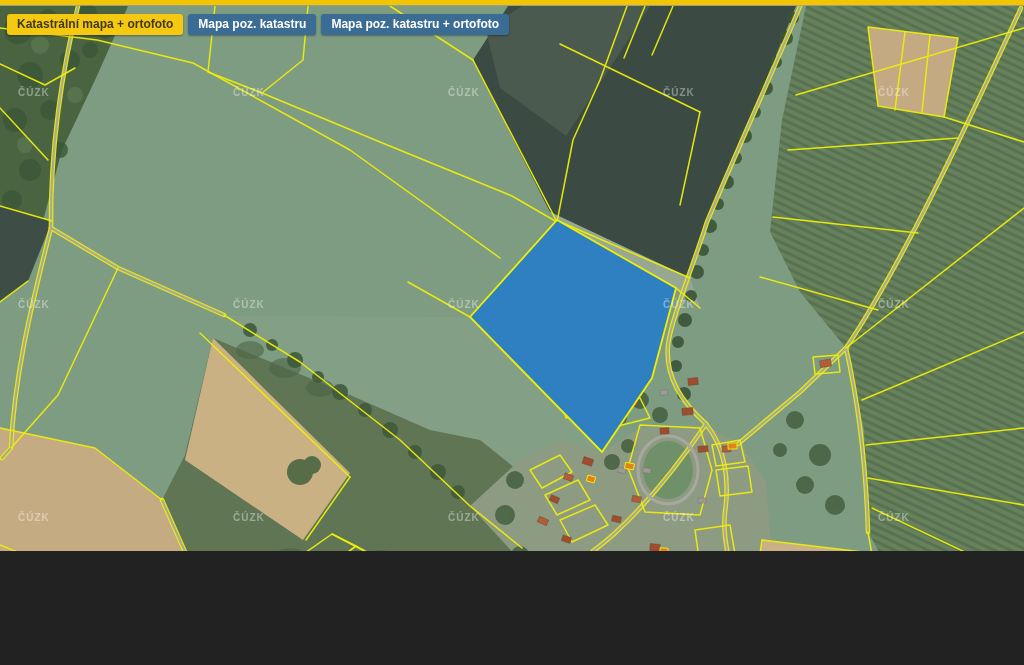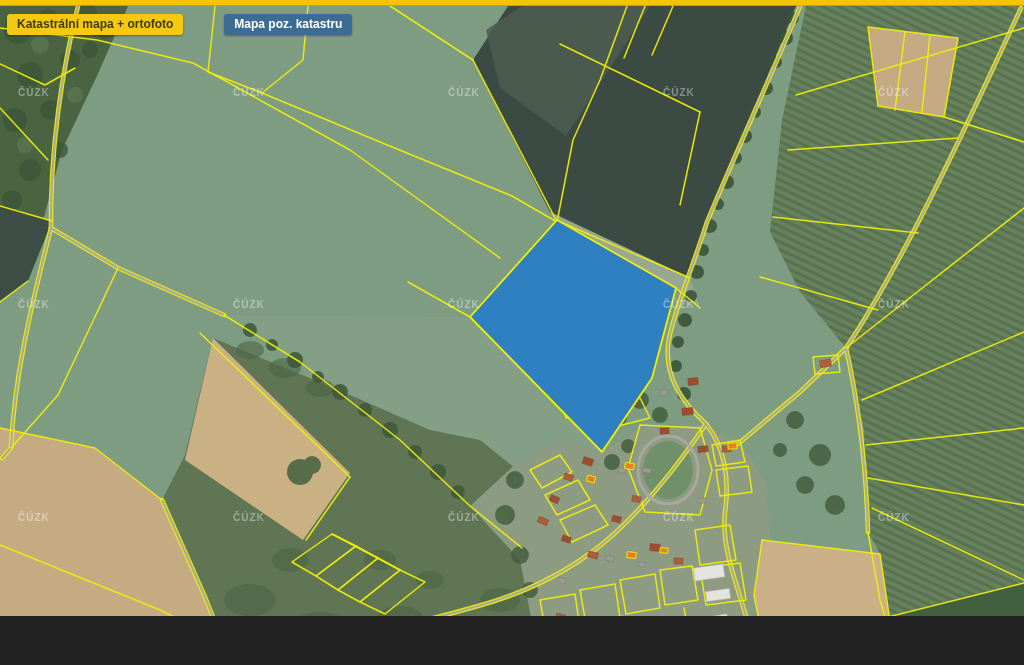--- a/index.html
+++ b/index.html
@@ -1,25 +1,25 @@
 <!DOCTYPE html>
 <html><head>
 <meta charset="utf-8">
 <style>
   html,body{margin:0;padding:0;background:#222;}
-  .stage{position:relative;width:1024px;height:616px;overflow:hidden;background:#7e9c82;
+  .stage{position:relative;width:1024px;height:551px;overflow:hidden;background:#7e9c82;
          font-family:"Liberation Sans","DejaVu Sans",sans-serif;}
   .stage svg{position:absolute;left:0;top:0;}
   .top-strip{position:absolute;left:0;top:0;width:1024px;height:5px;background:var(--strip,#f2c500);z-index:5;}
   .top-strip-shadow{position:absolute;left:0;top:5px;width:1024px;height:1px;background:#9aa096;opacity:.8;z-index:5;}
   .tabs{position:absolute;left:7px;top:14px;display:flex;gap:5px;z-index:6;}
   .tab{font-size:12px;font-weight:bold;line-height:13px;padding:4px 10px;border-radius:3px;
        cursor:pointer;white-space:nowrap;box-shadow:0 1px 2px rgba(0,0,0,.35);}
   .tab.active{background:var(--tab-act-bg,#f5c812);color:var(--tab-act-fg,#42391b);}
-  .tab.inactive{background:var(--tab-in-bg,#3a6c94);color:var(--tab-in-fg,#fff);margin-left:36px;}
+  .tab.inactive{background:var(--tab-in-bg,#3a6c94);color:var(--tab-in-fg,#fff);}
   .wm{position:absolute;font-size:10px;font-weight:bold;letter-spacing:1px;z-index:4;
       color:var(--wm-color,rgba(255,255,255,.38));pointer-events:none;}
   .cad{fill:none;stroke:var(--cad,#eded0a);stroke-width:1.5;stroke-linejoin:round;stroke-linecap:round;opacity:.95;}
   .roadcase{fill:none;stroke:var(--cad,#eded0a);stroke-width:4.6;stroke-linejoin:round;stroke-linecap:round;opacity:.95;}
   .roadcore{fill:none;stroke:#a8a89e;stroke-width:2.1;stroke-linejoin:round;stroke-linecap:round;}
 </style>
 </head>
 <body>
 
 <div class="stage" style="--strip: #f2c500; --tab-act-bg: #f5c812; --tab-act-fg: #3f3a14; --tab-in-bg: #3a6c94; --tab-in-fg: #ffffff; --cad: #eded0a; --wm-color: rgba(255,255,255,0.38);">
@@ -307,20 +307,21 @@
 
     <path d="M 557,220 L 676,288 L 652,378 L 602,452 L 470,317 Z" id="selected-parcel" fill="#2f80c0" stroke="#eded0a" stroke-width="1.8"></path>
   </svg>
 
   <div class="top-strip"></div>
   <div class="top-strip-shadow"></div>
 
   <div class="tabs">
     <div class="tab active" id="tab-0">Katastrální mapa + ortofoto</div>
     <div class="tab inactive" id="tab-1">Mapa poz. katastru</div>
+    <div class="tab inactive" id="tab-2">Mapa poz. katastru + ortofoto</div>
   </div>
 
   <div id="watermarks">
       <span class="wm" style="left: 18px; top: 87px;">ČÚZK</span>
       <span class="wm" style="left: 233px; top: 87px;">ČÚZK</span>
       <span class="wm" style="left: 448px; top: 87px;">ČÚZK</span>
       <span class="wm" style="left: 663px; top: 87px;">ČÚZK</span>
       <span class="wm" style="left: 878px; top: 87px;">ČÚZK</span>
       <span class="wm" style="left: 18px; top: 299px;">ČÚZK</span>
       <span class="wm" style="left: 233px; top: 299px;">ČÚZK</span>

